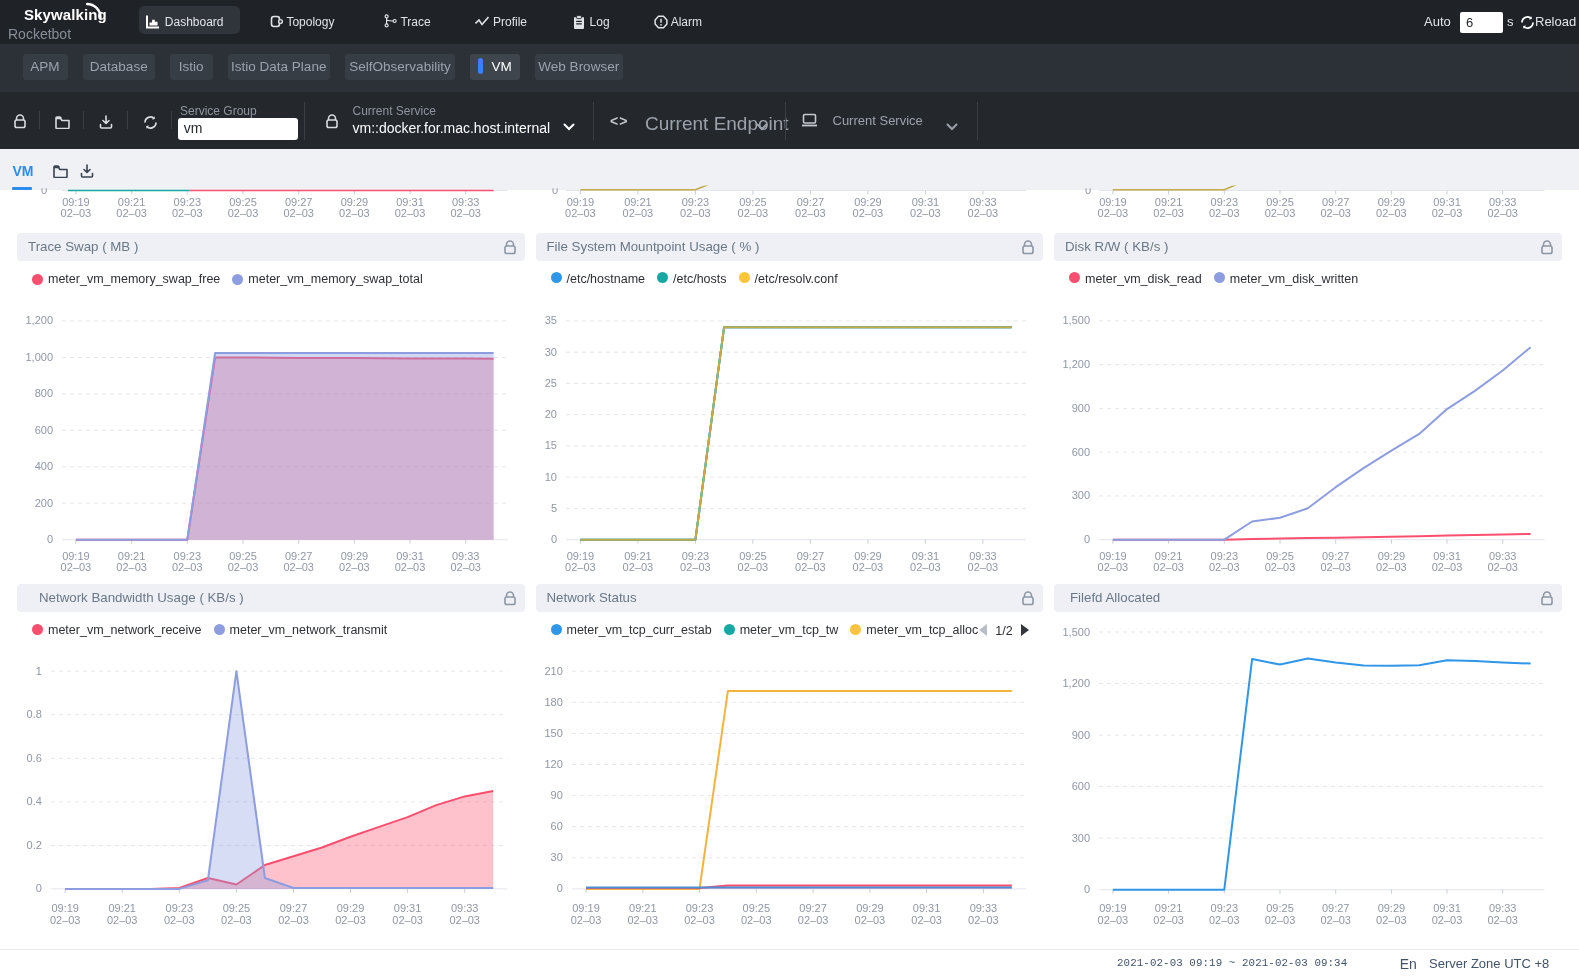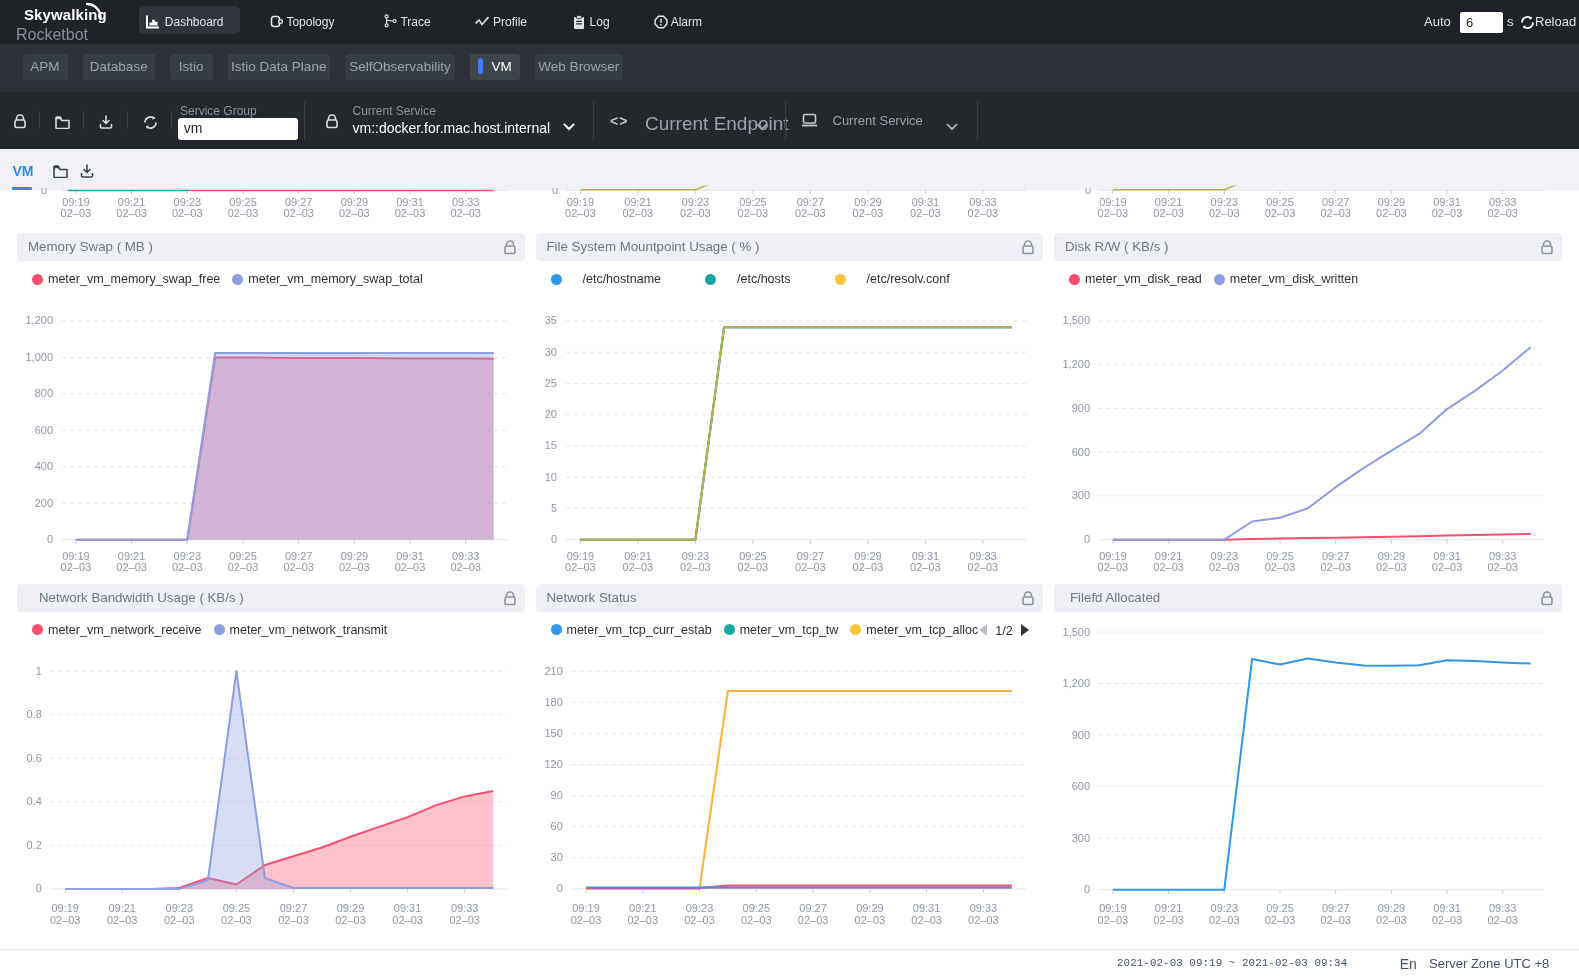--- a/index.html
+++ b/index.html
@@ -22,21 +22,21 @@
 .tk{stroke:#c8cdd6;stroke-width:1}
 .ln{fill:none;stroke-width:2;stroke-linejoin:round}
 .foot{left:0;top:948.5px;width:1579px;height:28.5px;background:#fff;border-top:1px solid #e8eaee}
 
 </style></head><body>
 <div class="abs nav">
 <div class="abs" style="left:24px;top:6px;color:#fff;font-size:15px;font-weight:700;letter-spacing:0.1px">Skywalking</div>
 <svg class="abs" style="left:86px;top:1px" width="20" height="22" viewBox="0 0 20 22">
       <path d="M1 3 A 13.5 13.5 0 0 1 14.5 16.5" fill="none" stroke="#fff" stroke-width="2.4" stroke-linecap="round"></path>
     </svg>
-<div class="abs" style="left:16px;top:26px;color:#878e98;font-size:16px">Rocketbot</div>
+<div class="abs" style="left:8px;top:26px;color:#878e98;font-size:14px">Rocketbot</div>
 <div class="abs" style="left:139px;top:6px;width:100.5px;height:28px;background:#30353c;border-radius:5px"></div>
 <div class="navitem" style="left:164.8px">Dashboard</div>
 <div class="navitem" style="left:286.4px">Topology</div>
 <div class="navitem" style="left:400.4px">Trace</div>
 <div class="navitem" style="left:493.0px">Profile</div>
 <div class="navitem" style="left:589.6px">Log</div>
 <div class="navitem" style="left:670.7px">Alarm</div>
 <svg class="abs" style="left:146.4px;top:14px" width="14" height="15" viewBox="0 0 14 15">
       <path d="M1 1.5v12h12" fill="none" stroke="#fff" stroke-width="2"></path>
       <path d="M3.5 11.5V8.5h2.6V5.8h2.7v2h2.7v3.7z" fill="#fff"></path>
@@ -134,21 +134,21 @@
 </div>
 <div class="abs strip"></div>
 <div class="abs" style="left:12.4px;top:163px;color:#2d8cf0;font-size:14px;font-weight:700">VM</div>
 <div class="abs" style="left:12px;top:187px;width:20px;height:3px;background:#2d8cf0;border-radius:1px"></div>
 <svg style="position:absolute;left:53.2px;top:164.7px" width="15" height="13" viewBox="0 0 15 13">
     <path d="M1 2.5h4.5l1.5 2h7v7a1 1 0 0 1-1 1H2a1 1 0 0 1-1-1z M1 2.5V2a1 1 0 0 1 1-1h3l1.5 1.5" fill="none" stroke="#3a4350" stroke-width="1.6" stroke-linejoin="round"></path>
   </svg>
 <svg style="position:absolute;left:79.8px;top:164.2px" width="14" height="14" viewBox="0 0 14 14">
     <path d="M7 1v7M4 5.5L7 8.5 10 5.5M1.5 9.5V12a1 1 0 0 0 1 1h9a1 1 0 0 0 1-1V9.5" fill="none" stroke="#3a4350" stroke-width="1.6" stroke-linecap="round" stroke-linejoin="round"></path>
   </svg>
-<div class="hdr" style="left:17.0px;top:232.5px;width:507.5px;padding-left:11px">Memory Swap ( MB )</div>
+<div class="hdr" style="left:17.0px;top:232.5px;width:507.5px;padding-left:11px">Trace Swap ( MB )</div>
 <svg style="position:absolute;left:502.5px;top:239.5px" width="14" height="15" viewBox="0 0 14 15">
     <path d="M3.5 6V4.5a3.5 3.5 0 0 1 7 0V6" fill="none" stroke="#8d96a5" stroke-width="1.6"></path>
     <rect x="2" y="6" width="10" height="7.5" rx="1.8" fill="none" stroke="#8d96a5" stroke-width="1.6"></rect>
   </svg>
 <div class="hdr" style="left:535.5px;top:232.5px;width:507.5px;padding-left:11px">File System Mountpoint Usage ( % )</div>
 <svg style="position:absolute;left:1021.0px;top:239.5px" width="14" height="15" viewBox="0 0 14 15">
     <path d="M3.5 6V4.5a3.5 3.5 0 0 1 7 0V6" fill="none" stroke="#8d96a5" stroke-width="1.6"></path>
     <rect x="2" y="6" width="10" height="7.5" rx="1.8" fill="none" stroke="#8d96a5" stroke-width="1.6"></rect>
   </svg>
 <div class="hdr" style="left:1054.0px;top:232.5px;width:507.5px;padding-left:11px">Disk R/W ( KB/s )</div>
@@ -174,33 +174,33 @@
 <div class="leg" style="left:32.0px;top:271.0px">
     <span style="display:flex;align-items:center;gap:0 0">
       <span class="dot" style="background:#fb4f6f"></span>
       <span>meter_vm_memory_swap_free</span>
       <span style="width:12px"></span>
       <span class="dot" style="background:#8d9de0"></span>
       <span>meter_vm_memory_swap_total</span>
     </span>
   </div>
 <div class="leg" style="left:550.5px;top:271.0px">
-    <span style="display:flex;align-items:center;gap:0 16px">
+    <span style="display:flex;align-items:flex-start;gap:0 0">
       <span class="dot" style="background:#2f96e8"></span>
       <span>/etc/hostname</span>
       <span style="width:12px"></span>
       <span class="dot" style="background:#18a8a3"></span>
       <span>/etc/hosts</span>
       <span style="width:12px"></span>
       <span class="dot" style="background:#fbc43d"></span>
       <span>/etc/resolv.conf</span>
     </span>
   </div>
 <div class="leg" style="left:1069.0px;top:271.0px">
-    <span style="display:flex;align-items:center;gap:0 0">
+    <span style="display:flex;gap:0 0">
       <span class="dot" style="background:#fb4f6f"></span>
       <span>meter_vm_disk_read</span>
       <span style="width:12px"></span>
       <span class="dot" style="background:#8d9de0"></span>
       <span>meter_vm_disk_written</span>
     </span>
   </div>
 <div class="leg" style="left:32.0px;top:621.5px">
     <span style="display:flex;align-items:center;gap:0 0">
       <span class="dot" style="background:#fb4f6f"></span>

